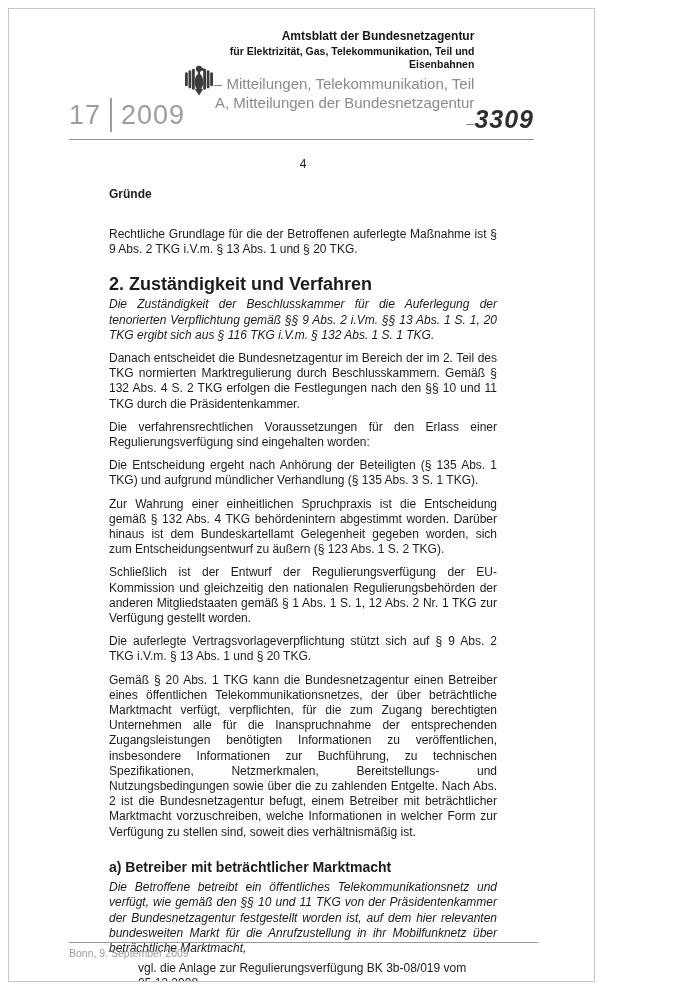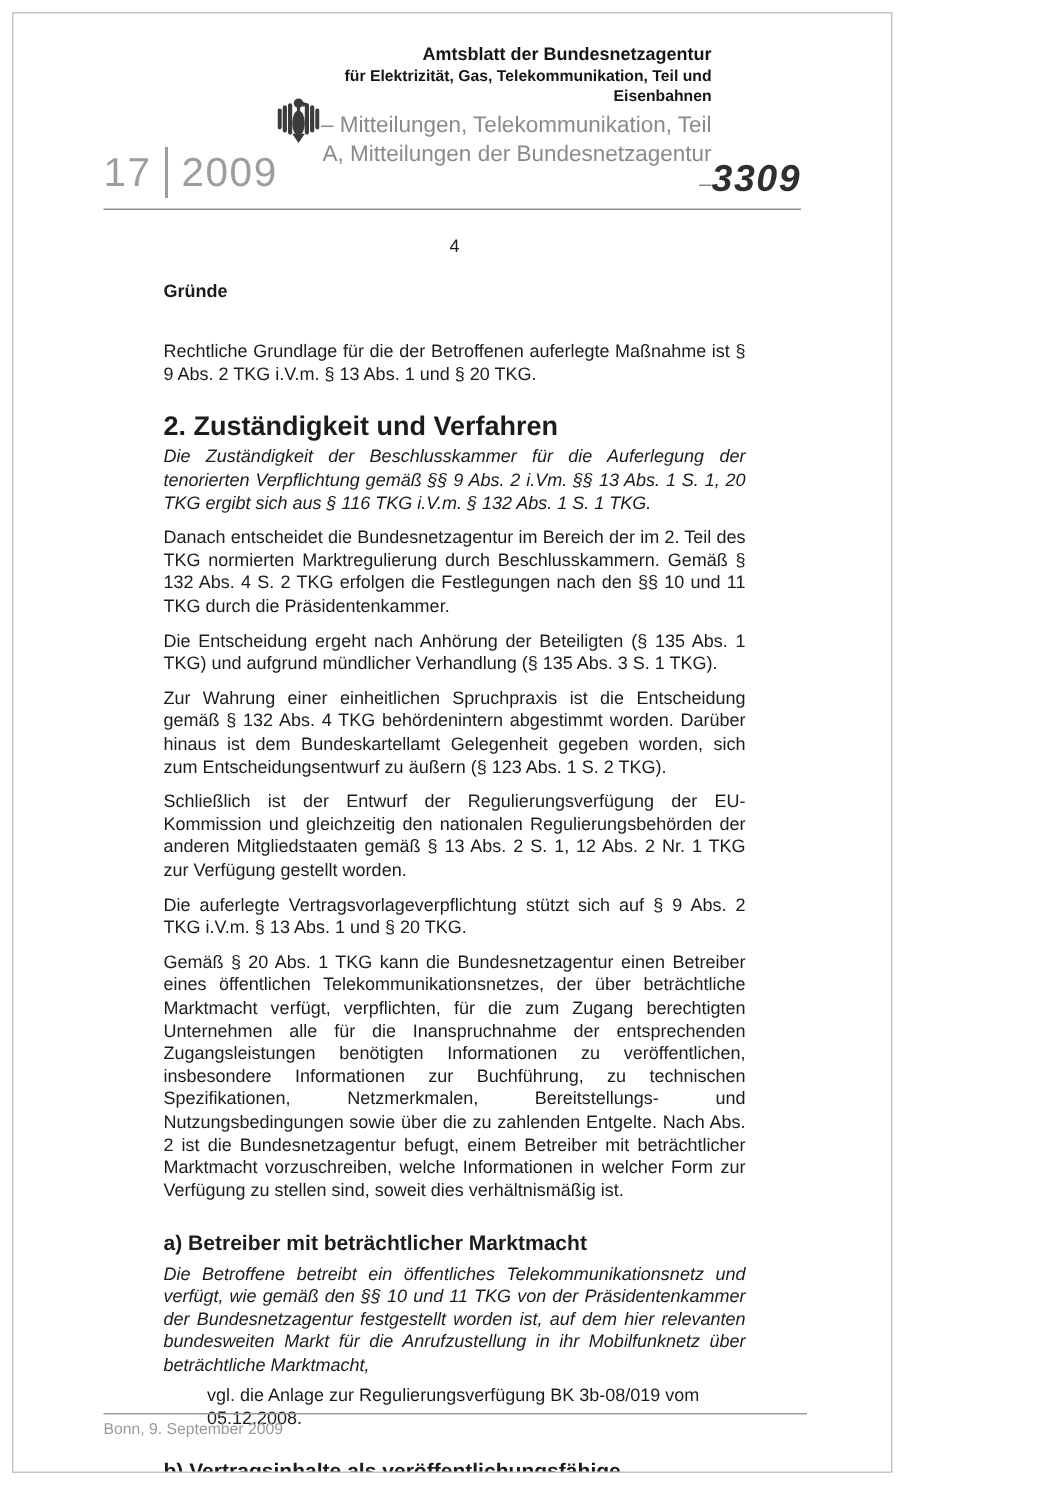--- a/index.html
+++ b/index.html
@@ -100,23 +100,24 @@
 
   <main class="content">
     <div class="page-number">4</div>
     <h1 class="doc-title">Gründe</h1>
 
     <p class="para lead">Rechtliche Grundlage für die der Betroffenen auferlegte Maßnahme ist § 9 Abs. 2 TKG i.V.m. § 13 Abs. 1 und § 20 TKG.</p>
 
     <h2 class="heading">2. Zuständigkeit und Verfahren</h2>
     <p class="para">Die Zuständigkeit der Beschlusskammer für die Auferlegung der tenorierten Verpflichtung gemäß §§ 9 Abs. 2 i.Vm. §§ 13 Abs. 1 S. 1, 20 TKG ergibt sich aus § 116 TKG i.V.m. § 132 Abs. 1 S. 1 TKG.</p>
     <p class="para">Danach entscheidet die Bundesnetzagentur im Bereich der im 2. Teil des TKG normierten Marktregulierung durch Beschlusskammern. Gemäß § 132 Abs. 4 S. 2 TKG erfolgen die Festlegungen nach den §§ 10 und 11 TKG durch die Präsidentenkammer.</p>
+    <p class="para">Die verfahrensrechtlichen Voraussetzungen für den Erlass einer Regulierungsverfügung sind eingehalten worden:</p>
     <p class="para">Die Entscheidung ergeht nach Anhörung der Beteiligten (§ 135 Abs. 1 TKG) und aufgrund mündlicher Verhandlung (§ 135 Abs. 3 S. 1 TKG).</p>
     <p class="para">Zur Wahrung einer einheitlichen Spruchpraxis ist die Entscheidung gemäß § 132 Abs. 4 TKG behördenintern abgestimmt worden. Darüber hinaus ist dem Bundeskartellamt Gelegenheit gegeben worden, sich zum Entscheidungsentwurf zu äußern (§ 123 Abs. 1 S. 2 TKG).</p>
-    <p class="para">Schließlich ist der Entwurf der Regulierungsverfügung der EU-Kommission und gleichzeitig den nationalen Regulierungsbehörden der anderen Mitgliedstaaten gemäß § 13 Abs. 2 S. 1, 12 Abs. 2 Nr. 1 TKG zur Verfügung gestellt worden.</p>
+    <p class="para">Schließlich ist der Entwurf der Regulierungsverfügung der EU-Kommission und gleichzeitig den nationalen Regulierungsbehörden der anderen Mitgliedstaaten gemäß § 1 Abs. 1 S. 1, 12 Abs. 2 Nr. 1 TKG zur Verfügung gestellt worden.</p>
 
     <p class="para">Die auferlegte Vertragsvorlageverpflichtung stützt sich auf § 9 Abs. 2 TKG i.V.m. § 13 Abs. 1 und § 20 TKG.</p>
     <p class="para">Gemäß § 20 Abs. 1 TKG kann die Bundesnetzagentur einen Betreiber eines öffentlichen Telekommunikationsnetzes, der über beträchtliche Marktmacht verfügt, verpflichten, für die zum Zugang berechtigten Unternehmen alle für die Inanspruchnahme der entsprechenden Zugangsleistungen benötigten Informationen zu veröffentlichen, insbesondere Informationen zur Buchführung, zu technischen Spezifikationen, Netzmerkmalen, Bereitstellungs- und Nutzungsbedingungen sowie über die zu zahlenden Entgelte. Nach Abs. 2 ist die Bundesnetzagentur befugt, einem Betreiber mit beträchtlicher Marktmacht vorzuschreiben, welche Informationen in welcher Form zur Verfügung zu stellen sind, soweit dies verhältnismäßig ist.</p>
 
     <h3 class="heading">a) Betreiber mit beträchtlicher Marktmacht</h3>
     <p class="para">Die Betroffene betreibt ein öffentliches Telekommunikationsnetz und verfügt, wie gemäß den §§ 10 und 11 TKG von der Präsidentenkammer der Bundesnetzagentur festgestellt worden ist, auf dem hier relevanten bundesweiten Markt für die Anrufzustellung in ihr Mobilfunknetz über beträchtliche Marktmacht,</p>
     <p class="indent">vgl. die Anlage zur Regulierungsverfügung BK 3b-08/019 vom 05.12.2008.</p>
 
     <h3 class="heading">b) Vertragsinhalte als veröffentlichungsfähige Informationen</h3>
 

